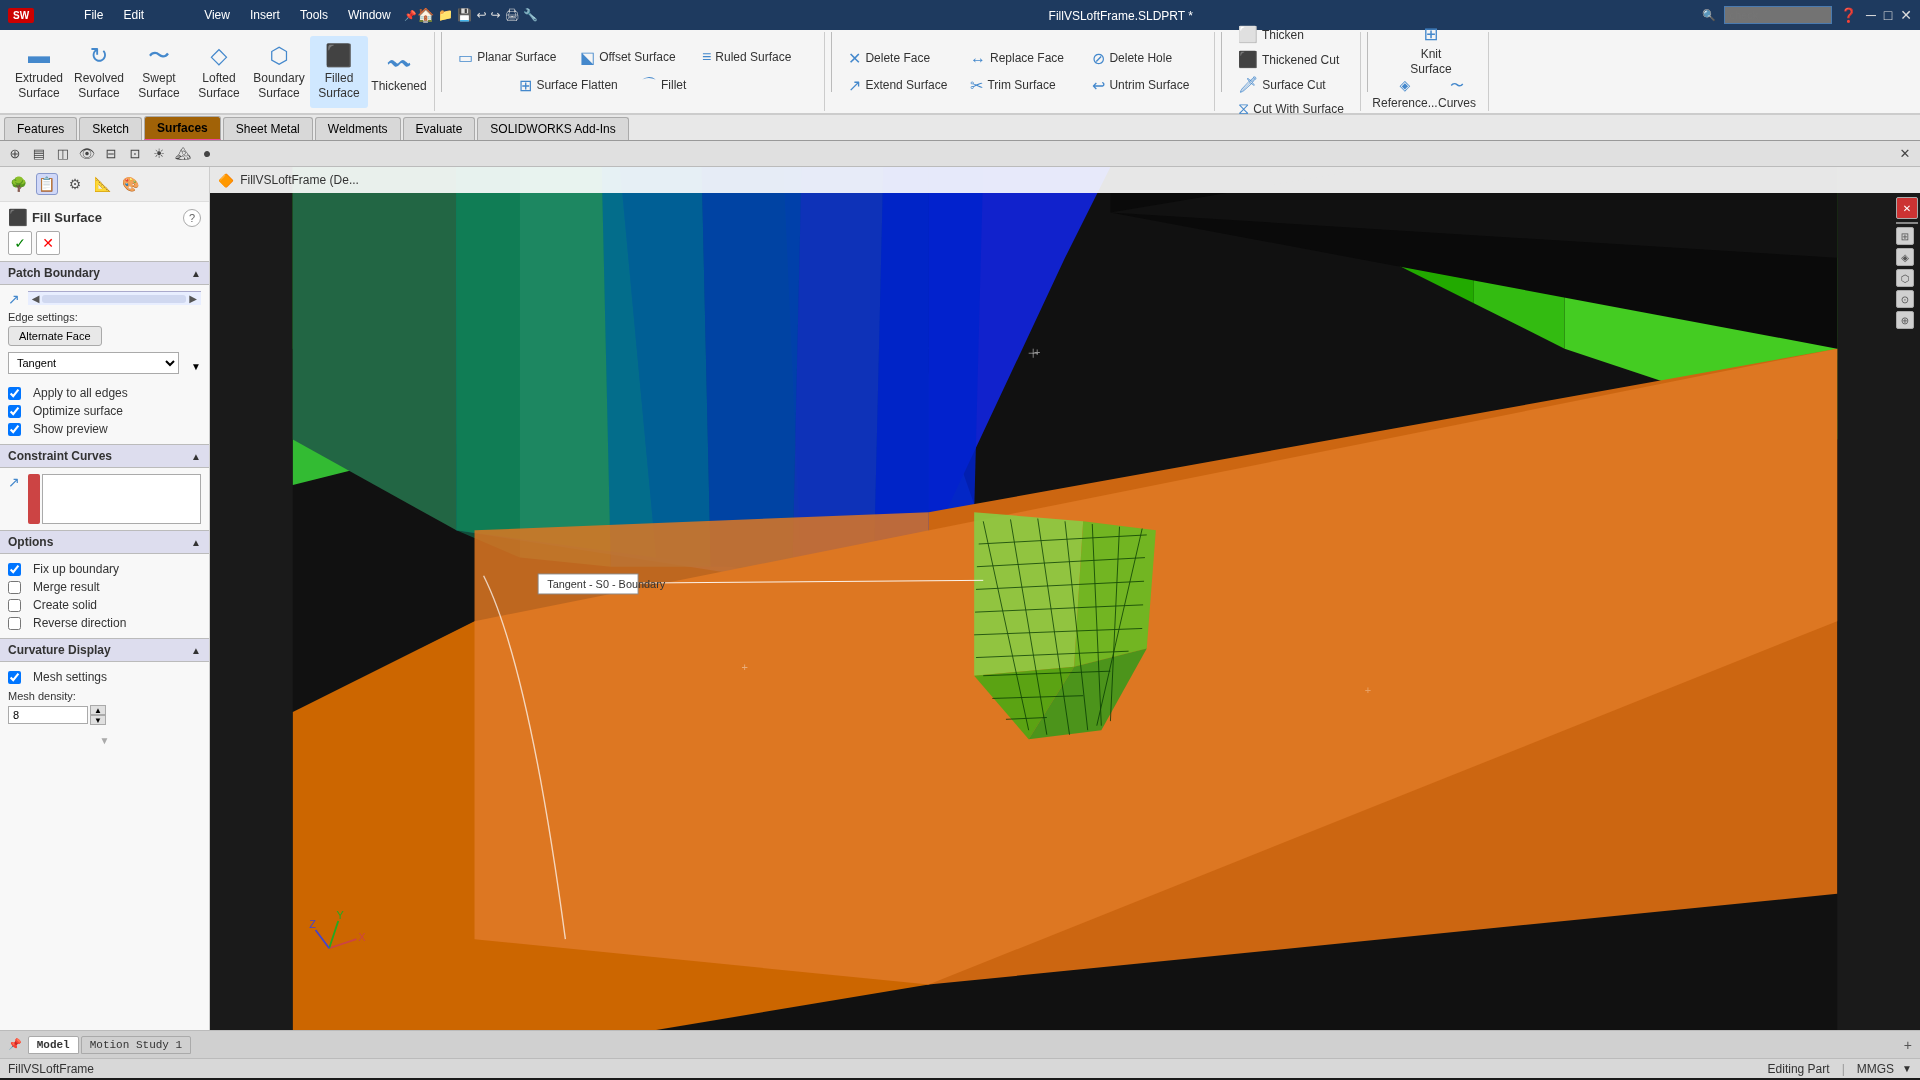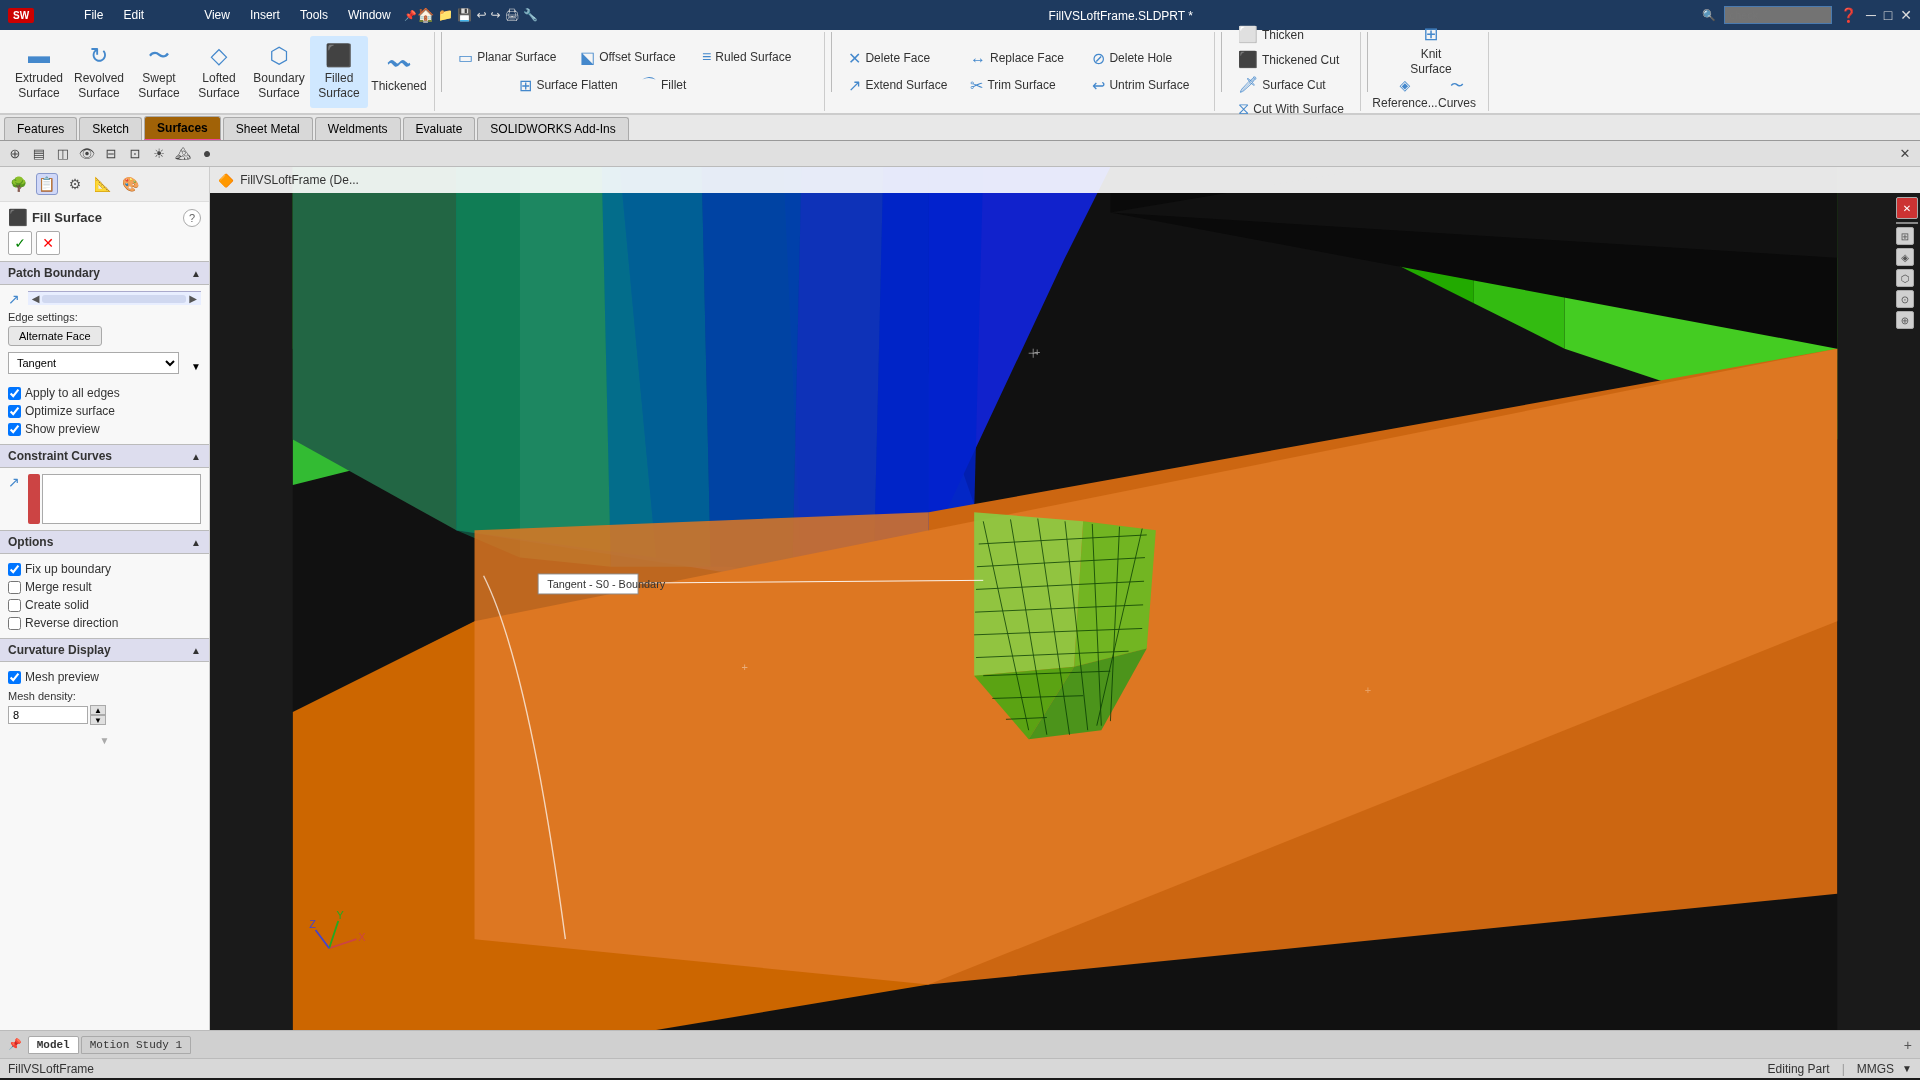--- a/index.html
+++ b/index.html
@@ -246,21 +246,21 @@
       width: 100%;
       padding: 3px 4px;
       border: 1px solid #aaa;
       background: white;
       font-size: 11px;
       cursor: pointer;
       margin-bottom: 6px;
     }
 
     .checkbox-row {
-      display: flex; align-items: center; gap: 4px;
+      display: flex; align-items: center; gap: 12px;
       padding: 2px 0;
       font-size: 11px; color: #333;
     }
     .checkbox-row input[type=checkbox] { width: 13px; height: 13px; cursor: pointer; }
 
     
     .constraint-area {
       display: flex;
       gap: 4px;
     }
@@ -673,21 +673,21 @@
       </div>
     </div>
 
     <div class="section-header">
       <span>Curvature Display</span>
       <span class="section-arrow">▲</span>
     </div>
     <div class="section-content">
       <div class="checkbox-row">
         <input type="checkbox" checked="" style="">
-        <label>Mesh preview</label>
+        <label>Mesh settings</label>
       </div>
       <div style="margin-top:4px;">
         <div class="label-text">Mesh density:</div>
         <div class="spinner-row">
           <input class="spinner-input" type="number" value="8" style="">
           <div class="spinner-btns">
             <div class="spinner-btn">▲</div>
             <div class="spinner-btn">▼</div>
           </div>
         </div>

